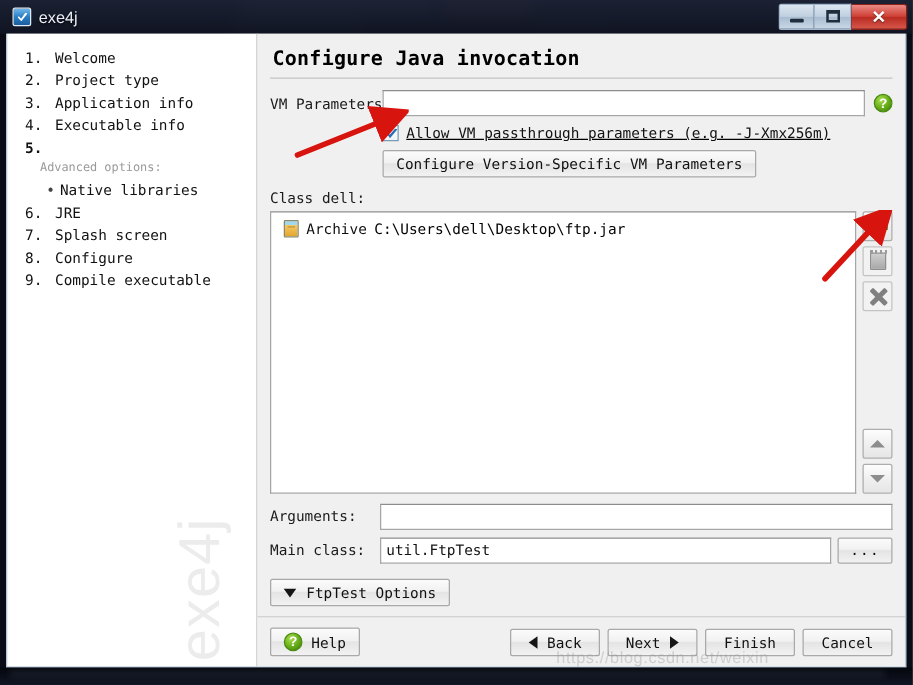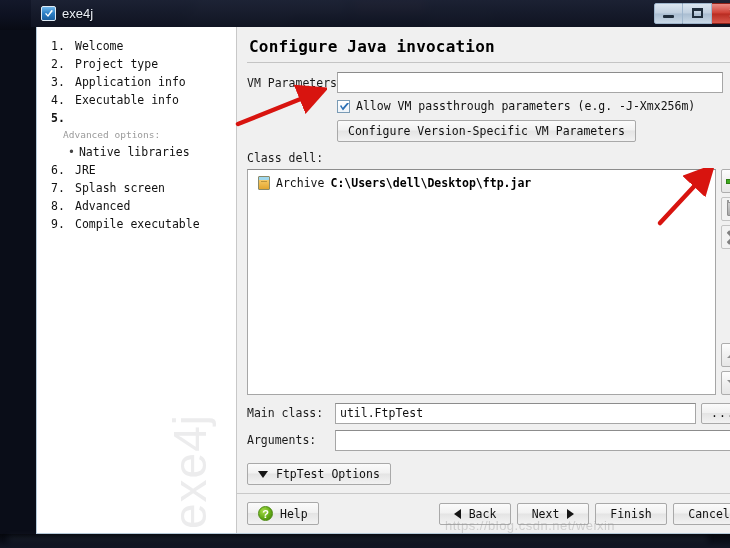--- a/index.html
+++ b/index.html
@@ -44,21 +44,20 @@
     background: rgba(120,130,150,0.20);
     filter: blur(5px);
   }
 
   
   .window {
     position: absolute;
     left: 0; top: 0;
     width: 670px; height: 541px;
     background: transparent;
-    margin-left: 31px;
   }
 
   .titlebar {
     position: absolute; left: 0; top: 0;
     width: 730px; height: 27px;
     background: linear-gradient(180deg, rgba(28,34,52,0.92) 0%, rgba(16,20,34,0.96) 100%);
     display: flex; align-items: center;
   }
   .title-left {
     display: flex; align-items: center; gap: 6px;
@@ -241,21 +240,21 @@
     background: radial-gradient(circle at 35% 30%, #a7dd4a 0%, #64ab17 55%, #3e7d0a 100%);
     color: #fff;
     font-family: "Liberation Sans", sans-serif;
     font-size: 11px; font-weight: bold;
     display: flex; align-items: center; justify-content: center;
     margin-left: 7px;
     flex: 0 0 auto;
     border: 1px solid #4b8a10;
   }
 
-  .indent-block { padding-left: 90px; }
+  .indent-block { padding-left: 90px; text-decoration: underline; }
 
   .check-row {
     display: flex; align-items: center; gap: 6px;
     margin-bottom: 7px;
   }
   .cbox {
     width: 13px; height: 13px;
     border: 1px solid #7a9bb5;
     background: linear-gradient(180deg,#ffffff 0%, #eef4fa 100%);
     position: relative;
@@ -320,21 +319,21 @@
     border-radius: 1px;
     flex: 0 0 auto;
     position: relative;
   }
   .jar-icon::after {
     content:"";
     position:absolute; left: 2px; top: 4px; right: 2px; height: 1px;
     background: rgba(120,90,20,0.45);
   }
   .cp-entry .kind { color: #111; }
-  .cp-entry .path { color: #000; font-weight: bold; }
+  .cp-entry .path { color: #000; font-weight: normal; }
 
   .cp-tools {
     width: 24px;
     flex: 0 0 auto;
     display: flex;
     flex-direction: column;
     gap: 4px;
   }
   .tool {
     width: 24px; height: 24px;
@@ -551,21 +550,21 @@
         <div class="nav-item">
           <span class="nav-num">6.</span>
           <span>JRE</span>
         </div>
         <div class="nav-item">
           <span class="nav-num">7.</span>
           <span>Splash screen</span>
         </div>
         <div class="nav-item">
           <span class="nav-num">8.</span>
-          <span>Advanced</span>
+          <span>Configure</span>
         </div>
         <div class="nav-item">
           <span class="nav-num">9.</span>
           <span>Compile executable</span>
         </div>
 
         <div class="watermark">exe4j</div>
       </div>
 
       <div class="content">
@@ -612,28 +611,28 @@
             <div class="tool">
               <span class="chev up"></span>
             </div>
             <div class="tool">
               <span class="chev down"></span>
             </div>
           </div>
         </div>
 
         <div class="row">
+          <span class="lbl w-main">Arguments:</span>
+          <input class="txt" type="text" value="" style="">
+        </div>
+
+        <div class="row">
           <span class="lbl w-main">Main class:</span>
           <input class="txt" type="text" value="util.FtpTest" style="">
           <button class="btn dots-btn">...</button>
-        </div>
-
-        <div class="row">
-          <span class="lbl w-main">Arguments:</span>
-          <input class="txt" type="text" value="" style="">
         </div>
 
         <div class="adv-wrap">
           <button class="btn adv-btn">
             <span class="tri-down"></span>
             <span>FtpTest Options</span>
           </button>
         </div>
 
         <div class="footer-rule"></div>

